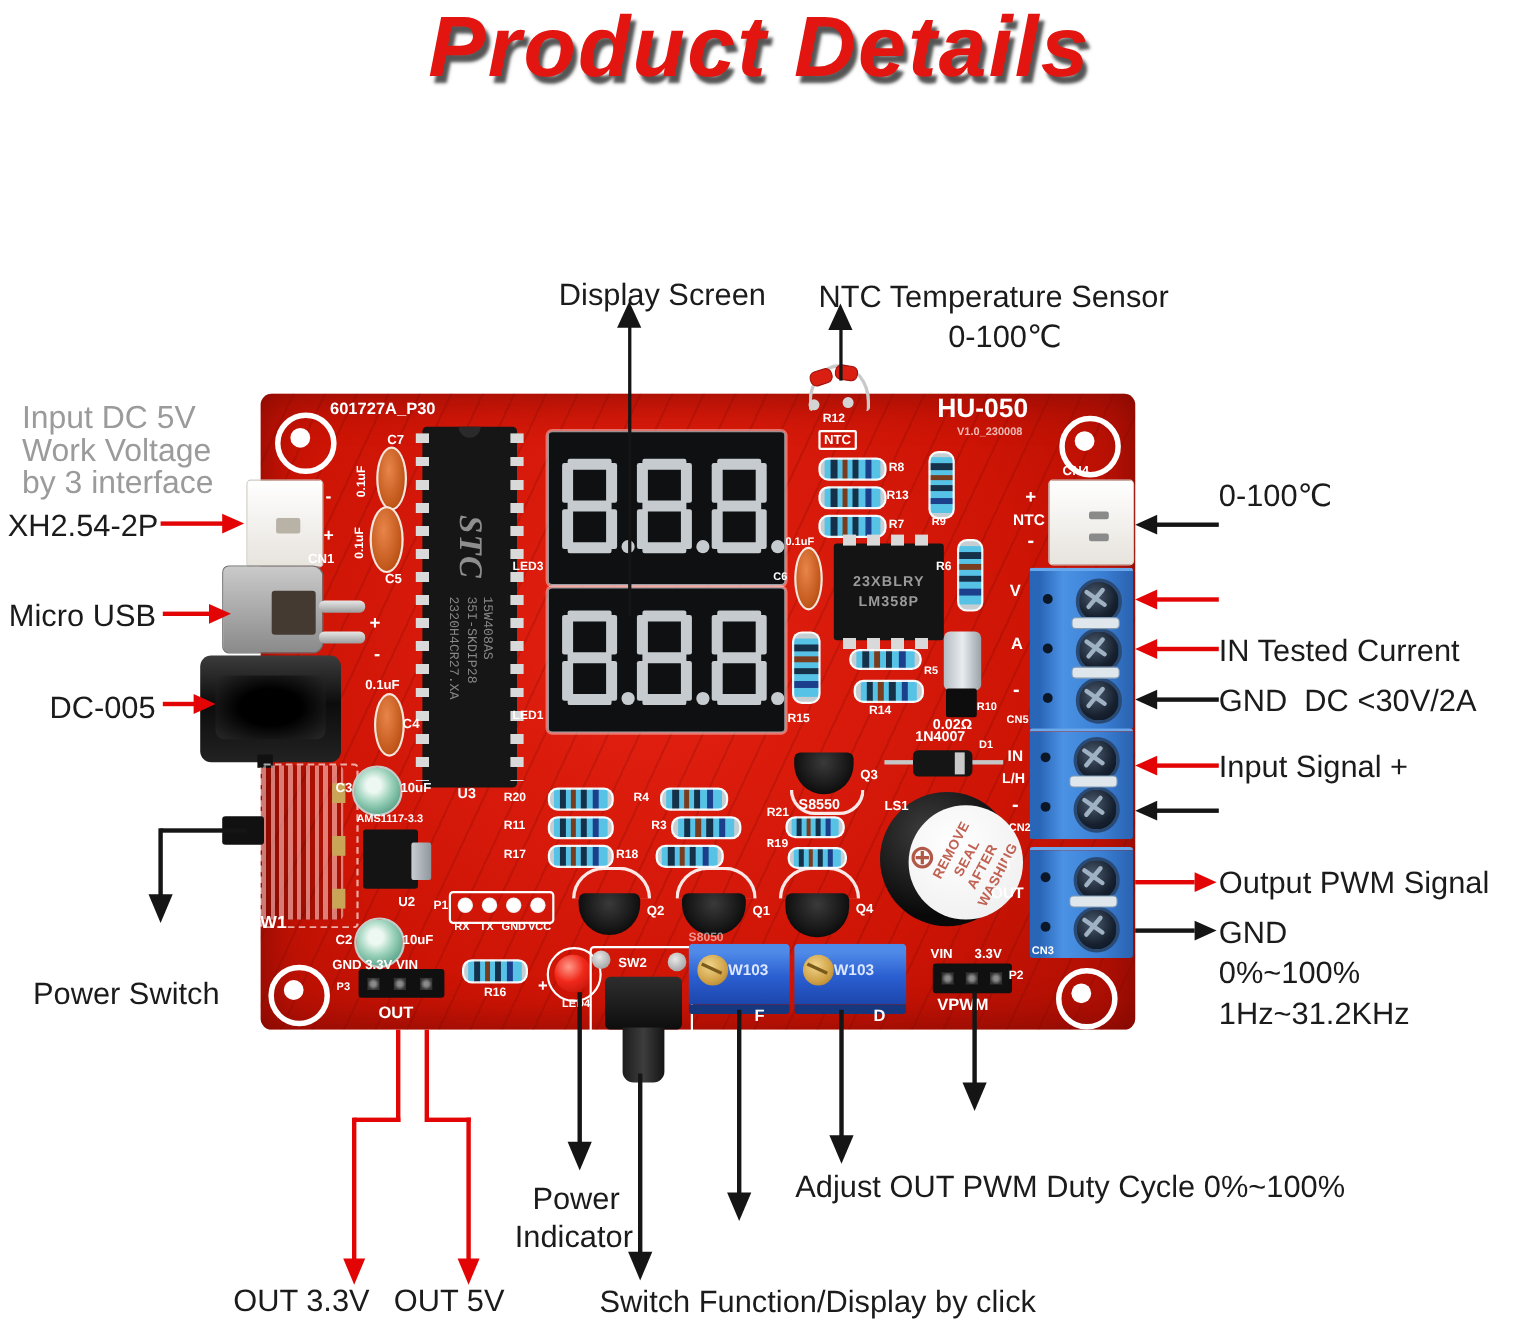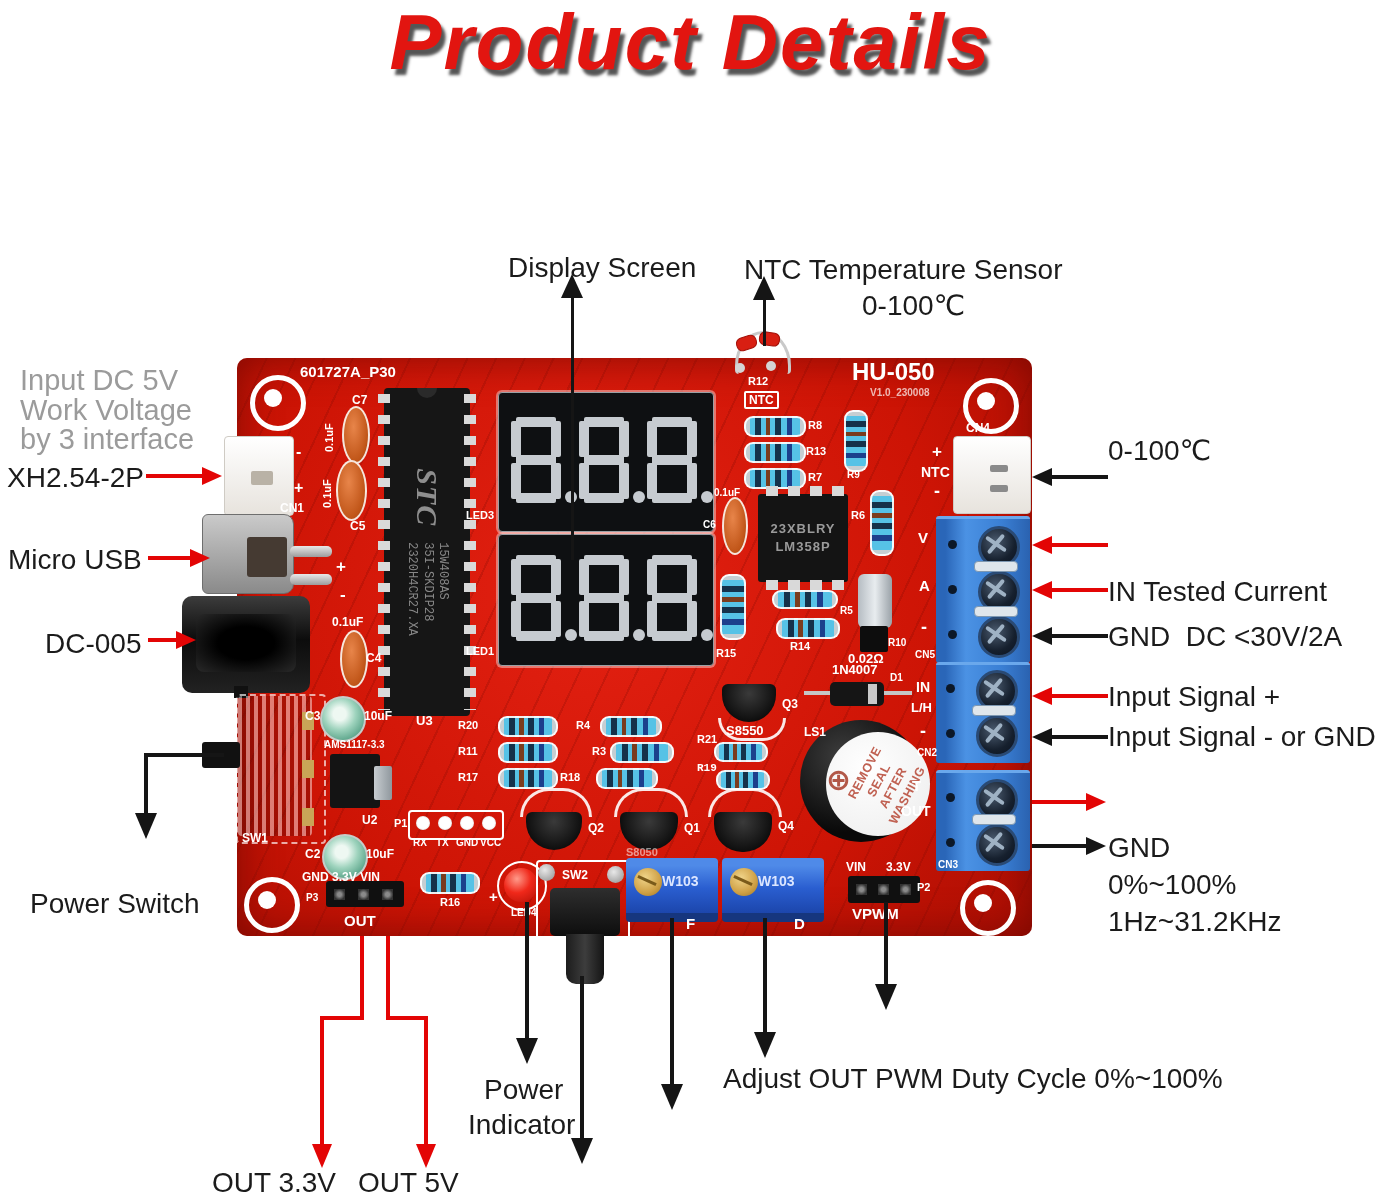--- a/index.html
+++ b/index.html
@@ -217,21 +217,21 @@
   <div class="rh" style="left:498px;top:716px;width:56px;height:17px"></div>
   <div class="rh" style="left:600px;top:716px;width:58px;height:17px"></div>
   <div class="rh" style="left:498px;top:742px;width:56px;height:17px"></div>
   <div class="rh" style="left:610px;top:742px;width:60px;height:17px"></div>
   <div class="rh" style="left:498px;top:768px;width:56px;height:17px"></div>
   <div class="rh" style="left:596px;top:768px;width:58px;height:17px"></div>
   <div class="rh" style="left:714px;top:742px;width:50px;height:16px"></div>
   <div class="rh" style="left:716px;top:770px;width:50px;height:16px"></div>
   <div class="rh" style="left:420px;top:872px;width:56px;height:18px"></div>
 
-  <div class="abs" style="left:758px;top:494px;width:90px;height:88px;background:#141414;border-radius:3px">
+  <div class="abs" style="left:758px;top:494px;width:100px;height:88px;background:#141414;border-radius:3px">
     <div class="lm-text">
       <span>23XBLRY</span>
       <span>LM358P</span>
     </div>
   </div>
   <div class="dippins" style="left:766px;top:486px;width:84px"></div>
   <div class="dippins" style="left:766px;top:580px;width:84px"></div>
 
   <div class="abs" style="left:858px;top:574px;width:34px;height:54px;background:linear-gradient(90deg,#b5bcc2,#e8ecef,#9aa2a8);border-radius:6px"></div>
   <div class="abs" style="left:860px;top:626px;width:28px;height:26px;background:#0d0d0d;border-radius:2px"></div>
@@ -371,21 +371,21 @@
       <span class="silk" style="left: 364px; top: 710px; font-size: 12px;">10uF</span>
       <span class="silk" style="left: 324px; top: 740px; font-size: 10px;">AMS1117-3.3</span>
       <span class="silk" style="left: 362px; top: 814px; font-size: 12px;">U2</span>
       <span class="silk" style="left: 305px; top: 848px; font-size: 12px;">C2</span>
       <span class="silk" style="left: 366px; top: 848px; font-size: 12px;">10uF</span>
       <span class="silk" style="left: 394px; top: 818px; font-size: 11px;">P1</span>
       <span class="silk" style="left: 413px; top: 838px; font-size: 10px;">RX</span>
       <span class="silk" style="left: 436px; top: 838px; font-size: 10px;">TX</span>
       <span class="silk" style="left: 456px; top: 838px; font-size: 10px;">GND</span>
       <span class="silk" style="left: 480px; top: 838px; font-size: 10px;">VCC</span>
-      <span class="silk" style="left: 242px; top: 832px; font-size: 12px;">SW1</span>
+      <span class="silk" style="left: 226px; top: 832px; font-size: 16px;">SW1</span>
       <span class="silk" style="left: 302px; top: 871px; font-size: 12px;">GND 3.3V VIN</span>
       <span class="silk" style="left: 306px; top: 893px; font-size: 10px;">P3</span>
       <span class="silk" style="left: 344px; top: 913px; font-size: 15px;">OUT</span>
       <span class="silk" style="left: 440px; top: 897px; font-size: 11px;">R16</span>
       <span class="silk" style="left: 489px; top: 889px; font-size: 15px;">+</span>
       <span class="silk" style="left: 511px; top: 908px; font-size: 10px;">LED4</span>
       <span class="silk" style="left: 562px; top: 869px; font-size: 12px;">SW2</span>
       <span class="silk" style="left: 662px; top: 874px; font-size: 14px; color: rgb(220, 230, 255);">W103</span>
       <span class="silk" style="left: 758px; top: 874px; font-size: 14px; color: rgb(220, 230, 255);">W103</span>
       <span class="silk" style="left: 686px; top: 916px; font-size: 15px;">F</span>
@@ -443,38 +443,39 @@
   <div class="al red" style="left:1050px;top:543px;width:58px;height:4px"></div>
   <div class="lbl" style="left:1108px;top:576px">IN Tested Current</div>
   <div class="tri tri-l" style="left:1032px;top:581px"></div>
   <div class="al red" style="left:1050px;top:588px;width:58px;height:4px"></div>
   <div class="lbl" style="left:1108px;top:621px">GND  DC &lt;30V/2A</div>
   <div class="tri tri-l tri-blk-l" style="left:1032px;top:627px"></div>
   <div class="al blk" style="left:1050px;top:634px;width:58px;height:4px"></div>
   <div class="lbl" style="left:1108px;top:681px">Input Signal +</div>
   <div class="tri tri-l" style="left:1032px;top:687px"></div>
   <div class="al red" style="left:1050px;top:694px;width:58px;height:4px"></div>
-  <div class="lbl" style="left:1108px;top:721px">Input Signal - or GND</div>
   <div class="tri tri-l tri-blk-l" style="left:1032px;top:728px"></div>
   <div class="al blk" style="left:1050px;top:735px;width:58px;height:4px"></div>
+  <div class="lbl" style="left:1108px;top:787px">Output PWM Signal</div>
   <div class="al red" style="left:1032px;top:800px;width:54px;height:4px"></div>
   <div class="tri tri-r" style="left:1086px;top:793px"></div>
   <div class="lbl" style="left:1108px;top:832px">GND</div>
   <div class="al blk" style="left:1032px;top:844px;width:54px;height:4px"></div>
   <div class="tri tri-r tri-blk-r" style="left:1086px;top:837px"></div>
   <div class="lbl" style="left:1108px;top:869px">0%~100%</div>
   <div class="lbl" style="left:1108px;top:906px">1Hz~31.2KHz</div>
 
   <div class="al blk" style="left:884px;top:902px;width:4px;height:84px"></div>
   <div class="tri tri-d" style="left:875px;top:984px"></div>
   <div class="lbl" style="left:723px;top:1063px">Adjust OUT PWM Duty Cycle 0%~100%</div>
   <div class="al blk" style="left:763px;top:918px;width:4px;height:116px"></div>
   <div class="tri tri-d" style="left:754px;top:1032px"></div>
   <div class="al blk" style="left:670px;top:918px;width:4px;height:168px"></div>
   <div class="tri tri-d" style="left:661px;top:1084px"></div>
+  <div class="lbl" style="left:545px;top:1168px">Switch Function/Display by click</div>
   <div class="al blk" style="left:580px;top:976px;width:4px;height:164px"></div>
   <div class="tri tri-d" style="left:571px;top:1138px"></div>
   <div class="lbl" style="left:484px;top:1074px">Power</div>
   <div class="lbl" style="left:468px;top:1109px">Indicator</div>
   <div class="al blk" style="left:525px;top:902px;width:4px;height:138px"></div>
   <div class="tri tri-d" style="left:516px;top:1038px"></div>
   <div class="lbl" style="left:212px;top:1167px">OUT 3.3V</div>
   <div class="lbl" style="left:358px;top:1167px">OUT 5V</div>
   <div class="al red" style="left:360px;top:936px;width:4px;height:84px"></div>
   <div class="al red" style="left:322px;top:1016px;width:42px;height:4px"></div>

